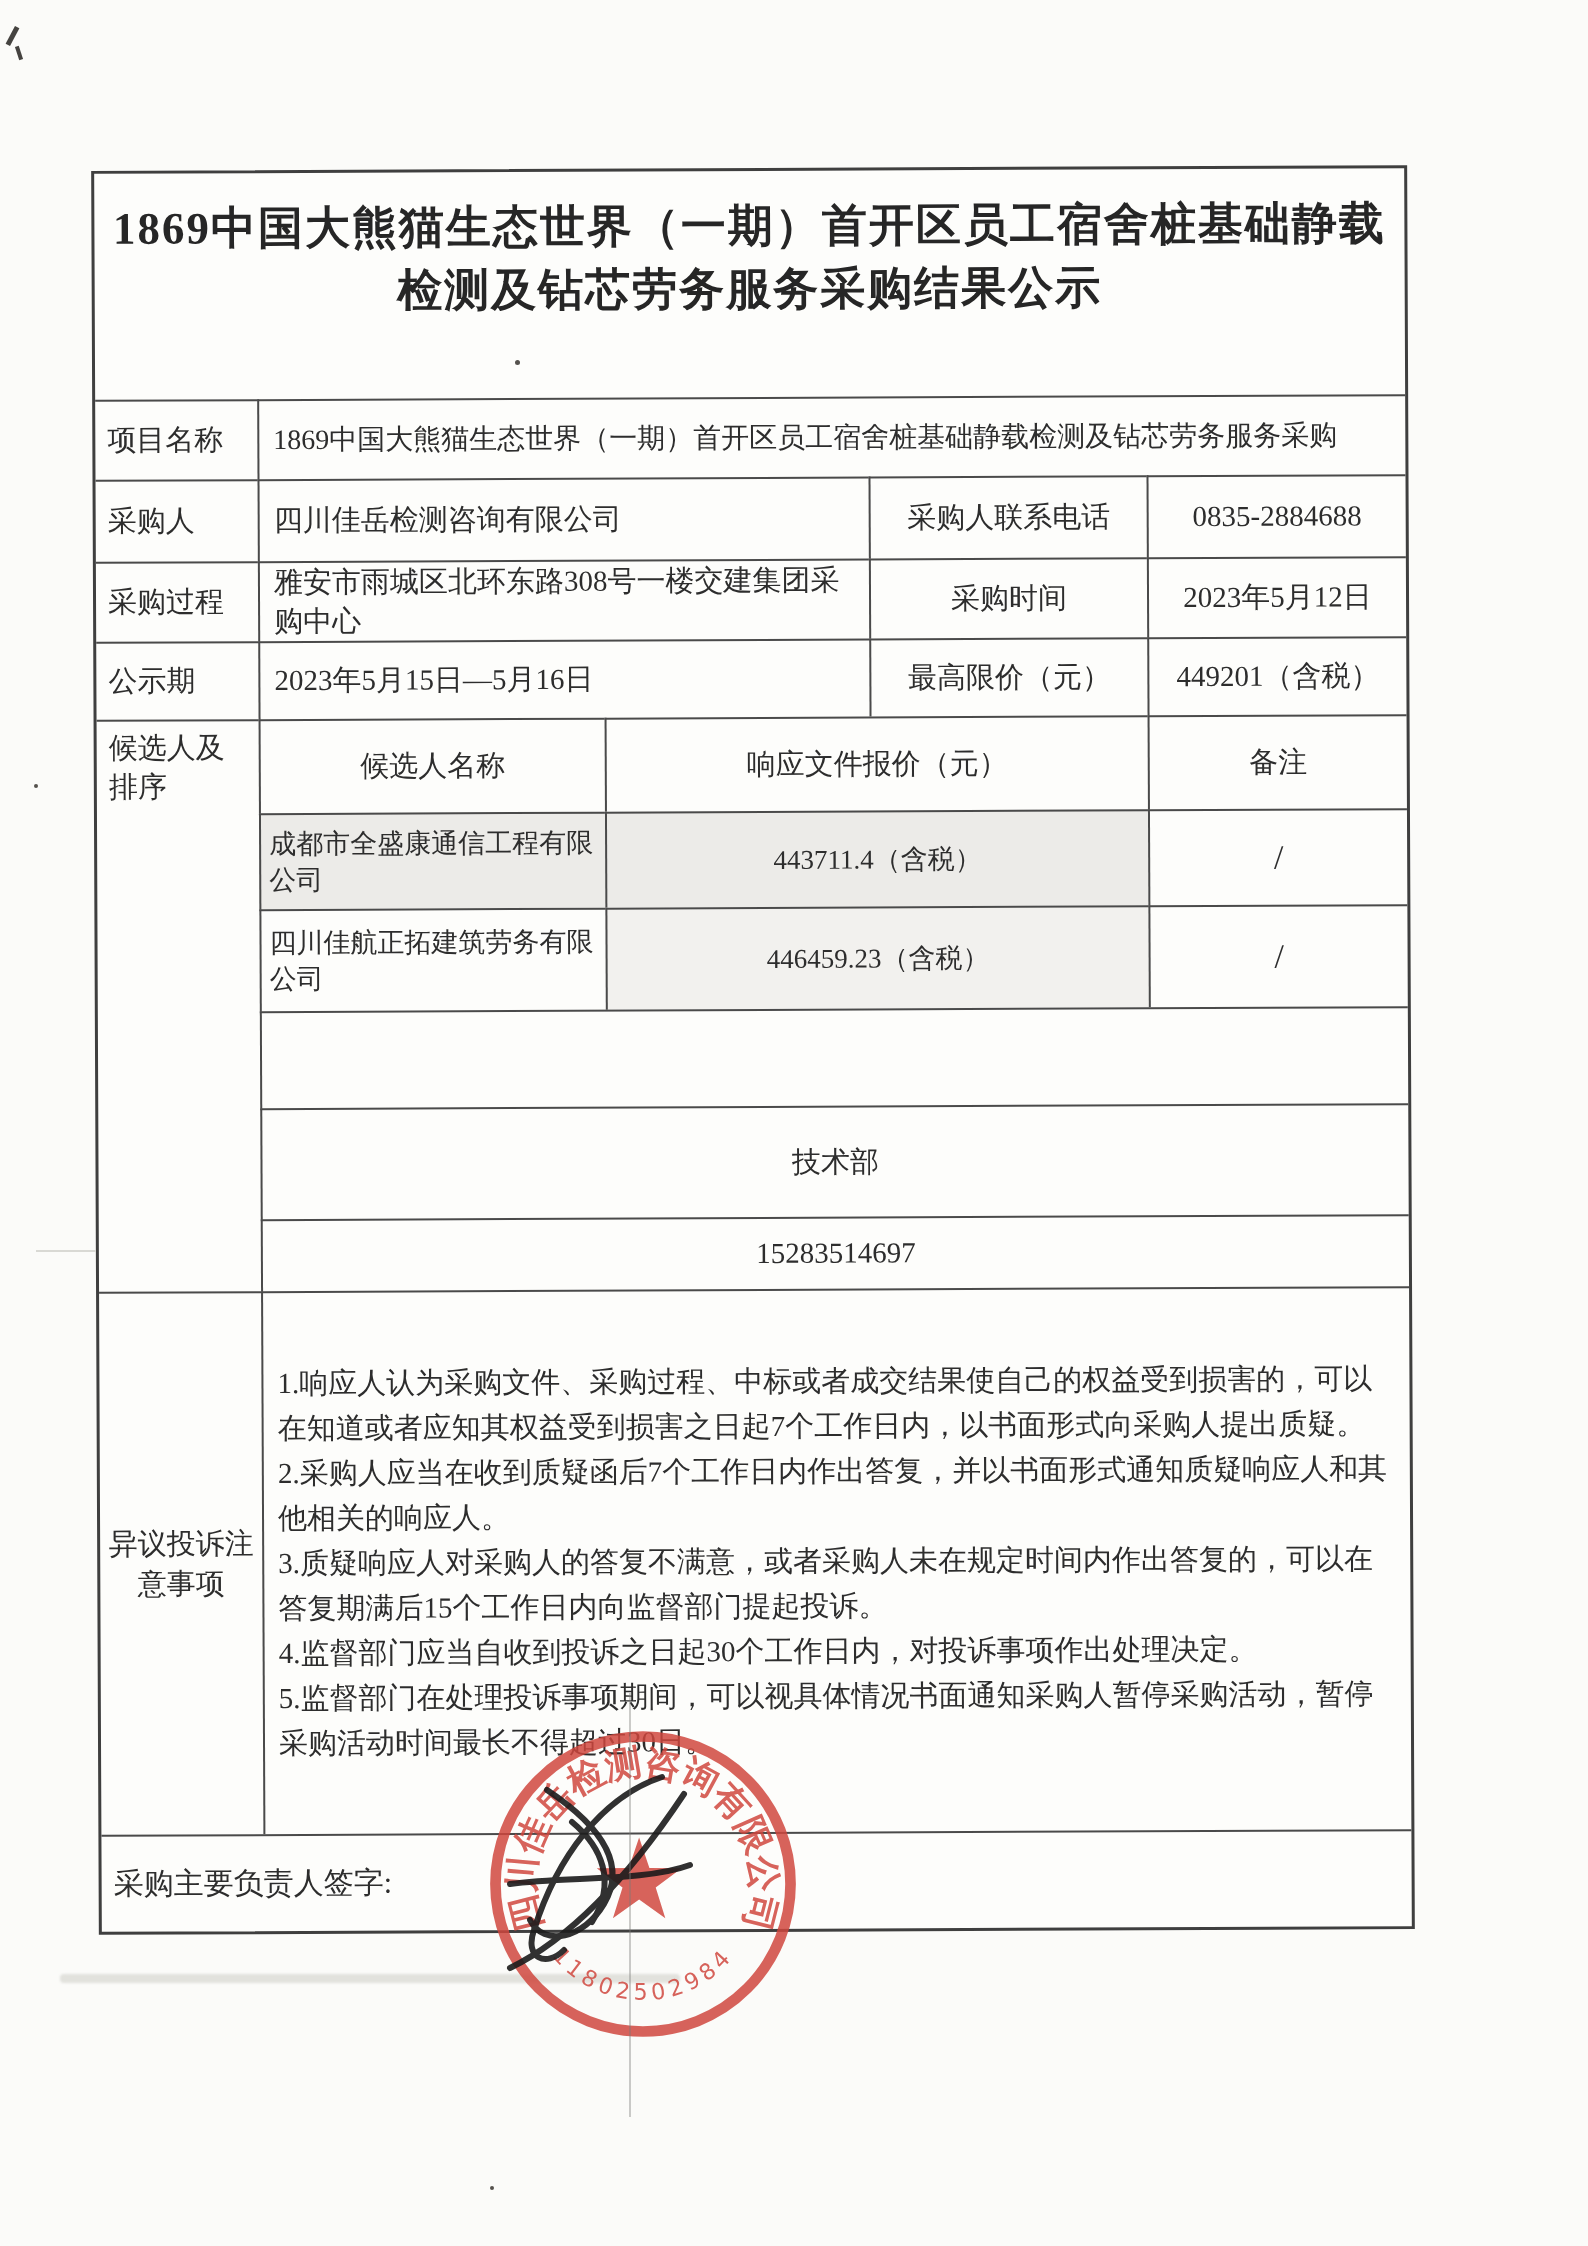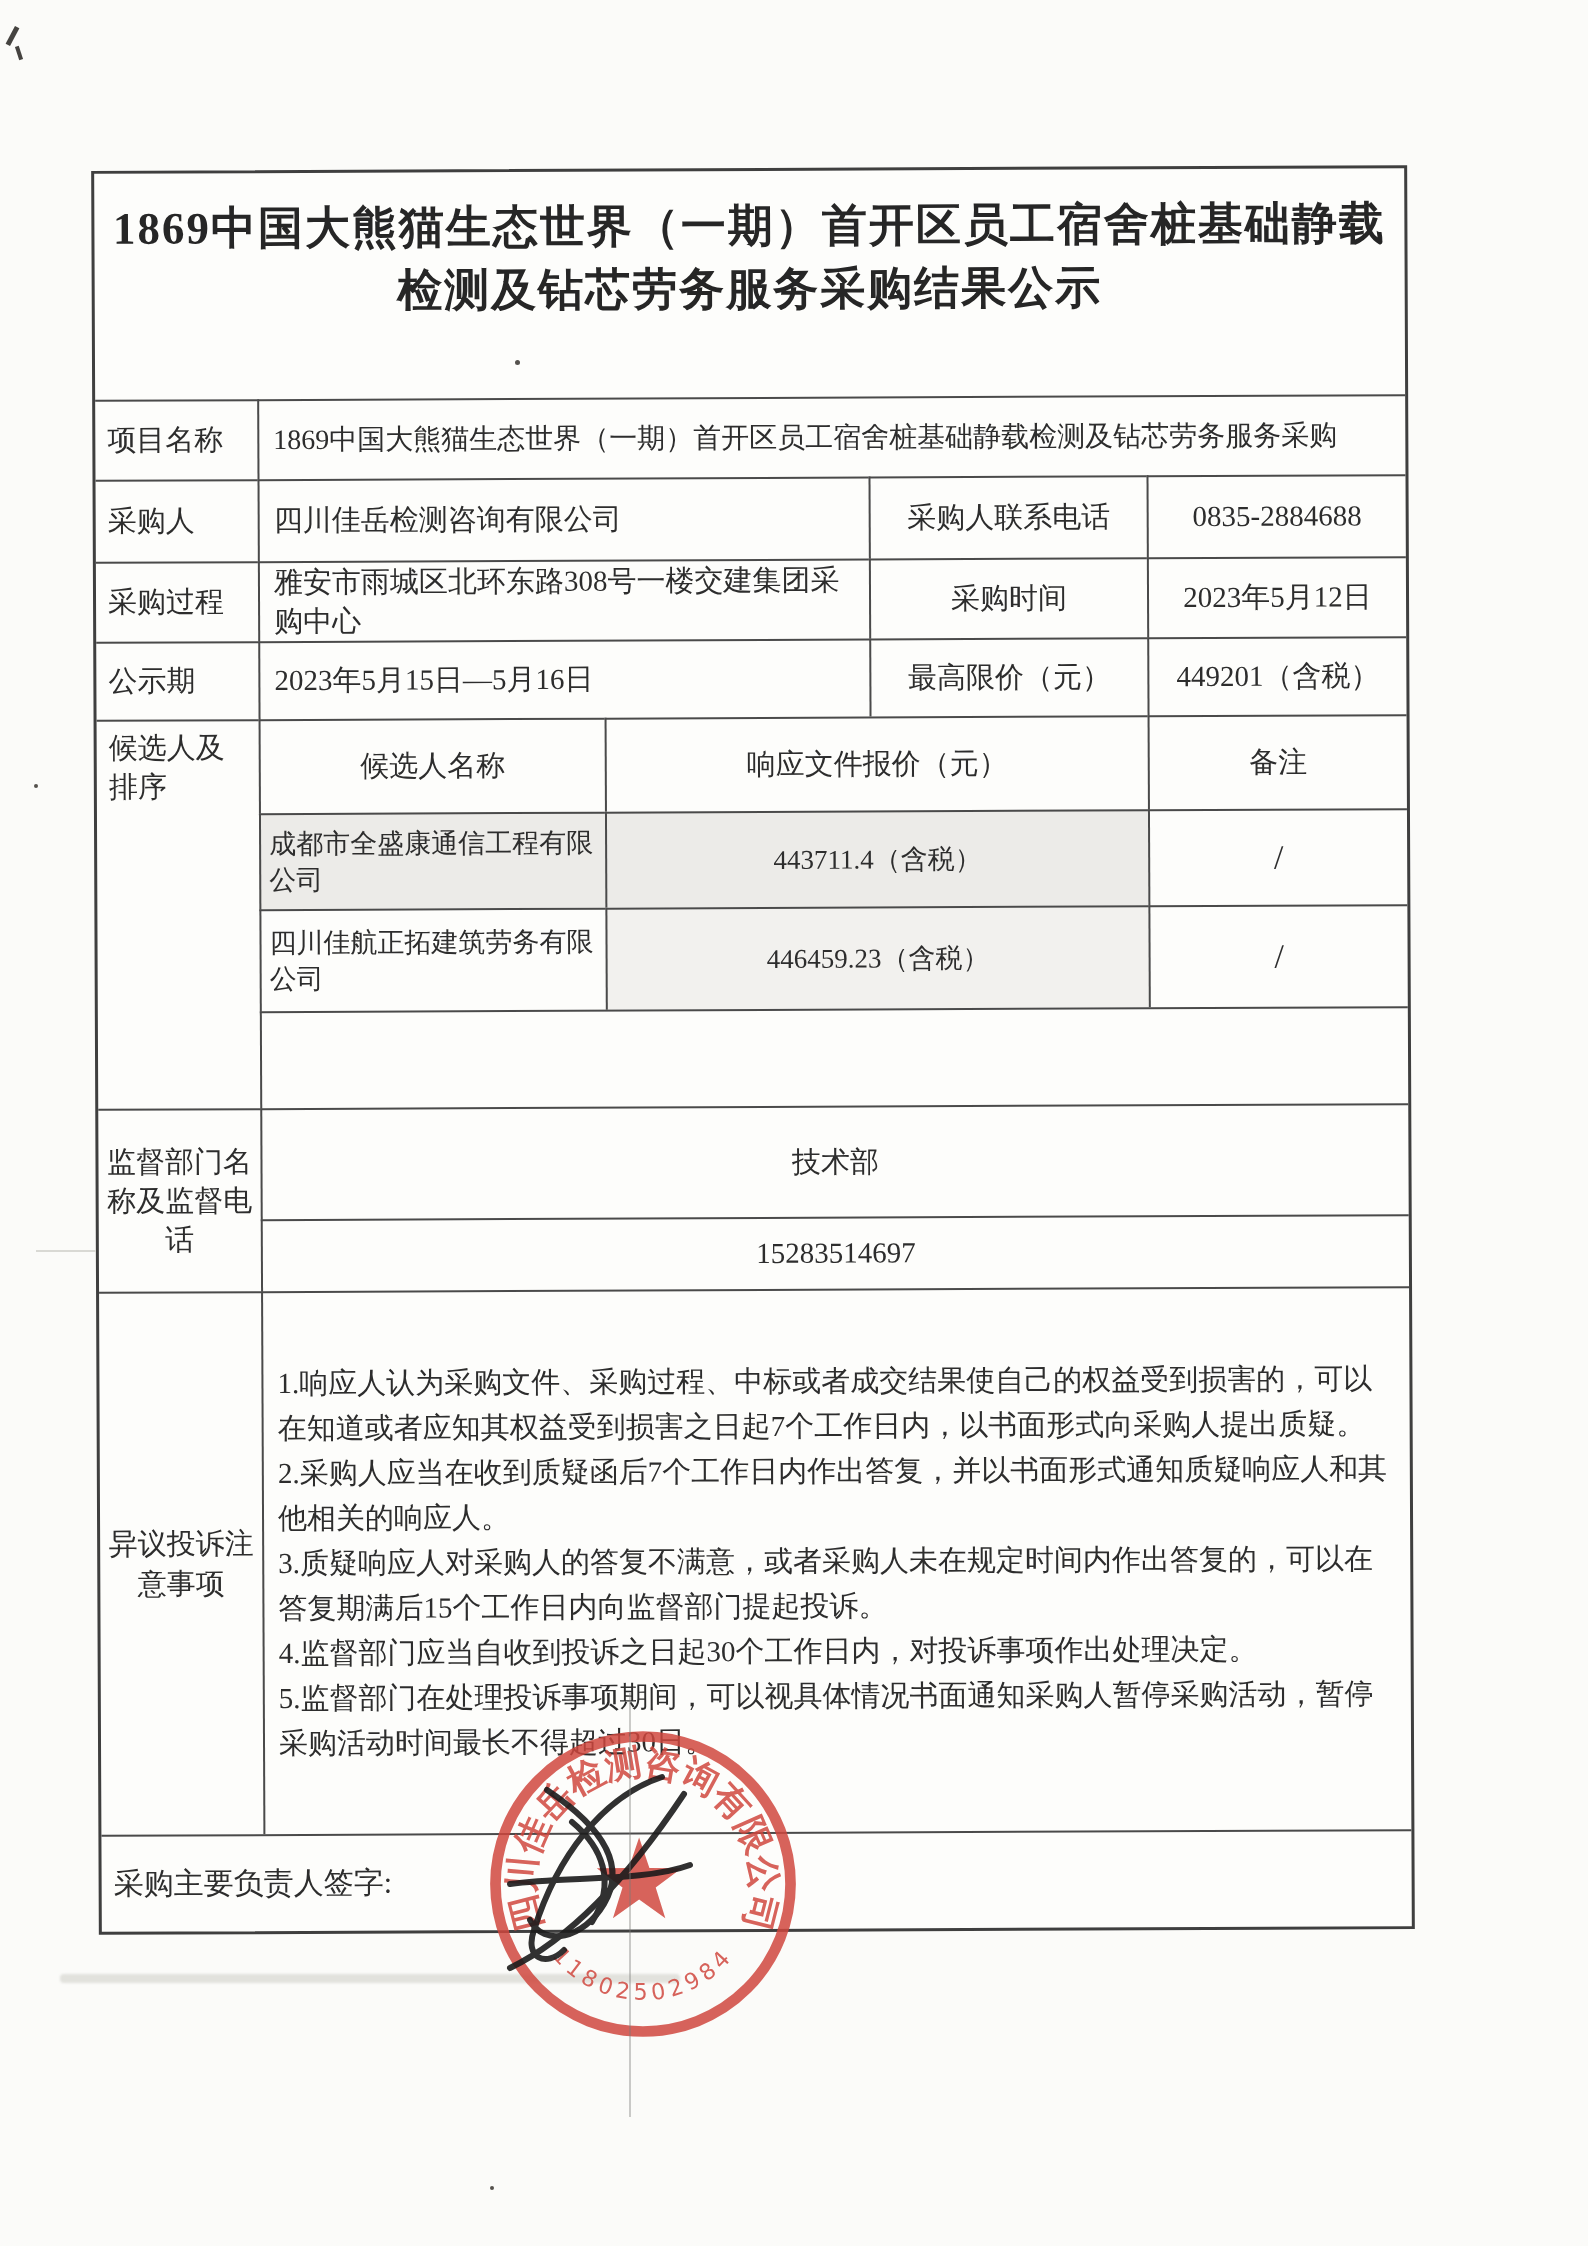--- a/index.html
+++ b/index.html
@@ -99,21 +99,20 @@
   <div class="cell val col2 r7 shade" style="font-size:27px;padding:6px 8px">成都市全盛康通信工程有限公司</div>
   <div class="cell cen col34 r7 shade" style="font-size:27px">443711.4（含税）</div>
   <div class="cell cen col5 r7" style="font-size:34px">/</div>
 
   <div class="cell val col2 r8" style="font-size:27px;padding:6px 8px">四川佳航正拓建筑劳务有限公司</div>
   <div class="cell cen col34 r8 shade2" style="font-size:27px">446459.23（含税）</div>
   <div class="cell cen col5 r8" style="font-size:34px">/</div>
 
   <div class="cell val colv r9"></div>
 
-  <div class="cell lab nb lab-c" style="grid-row:10 / span 2;grid-column:1;">监督部门名称及监督电话</div>
   <div class="cell cen colv r10">技术部</div>
   <div class="cell cen colv r11">15283514697</div>
 
   <div class="cell lab nb lab-c r12">异议投诉注意事项</div>
   <div class="cell colv r12 objection-cell">
     <p>1.响应人认为采购文件、采购过程、中标或者成交结果使自己的权益受到损害的，可以在知道或者应知其权益受到损害之日起7个工作日内，以书面形式向采购人提出质疑。</p>
     <p>2.采购人应当在收到质疑函后7个工作日内作出答复，并以书面形式通知质疑响应人和其他相关的响应人。</p>
     <p>3.质疑响应人对采购人的答复不满意，或者采购人未在规定时间内作出答复的，可以在答复期满后15个工作日内向监督部门提起投诉。</p>
     <p>4.监督部门应当自收到投诉之日起30个工作日内，对投诉事项作出处理决定。</p>
     <p>5.监督部门在处理投诉事项期间，可以视具体情况书面通知采购人暂停采购活动，暂停采购活动时间最长不得超过30日。</p>

